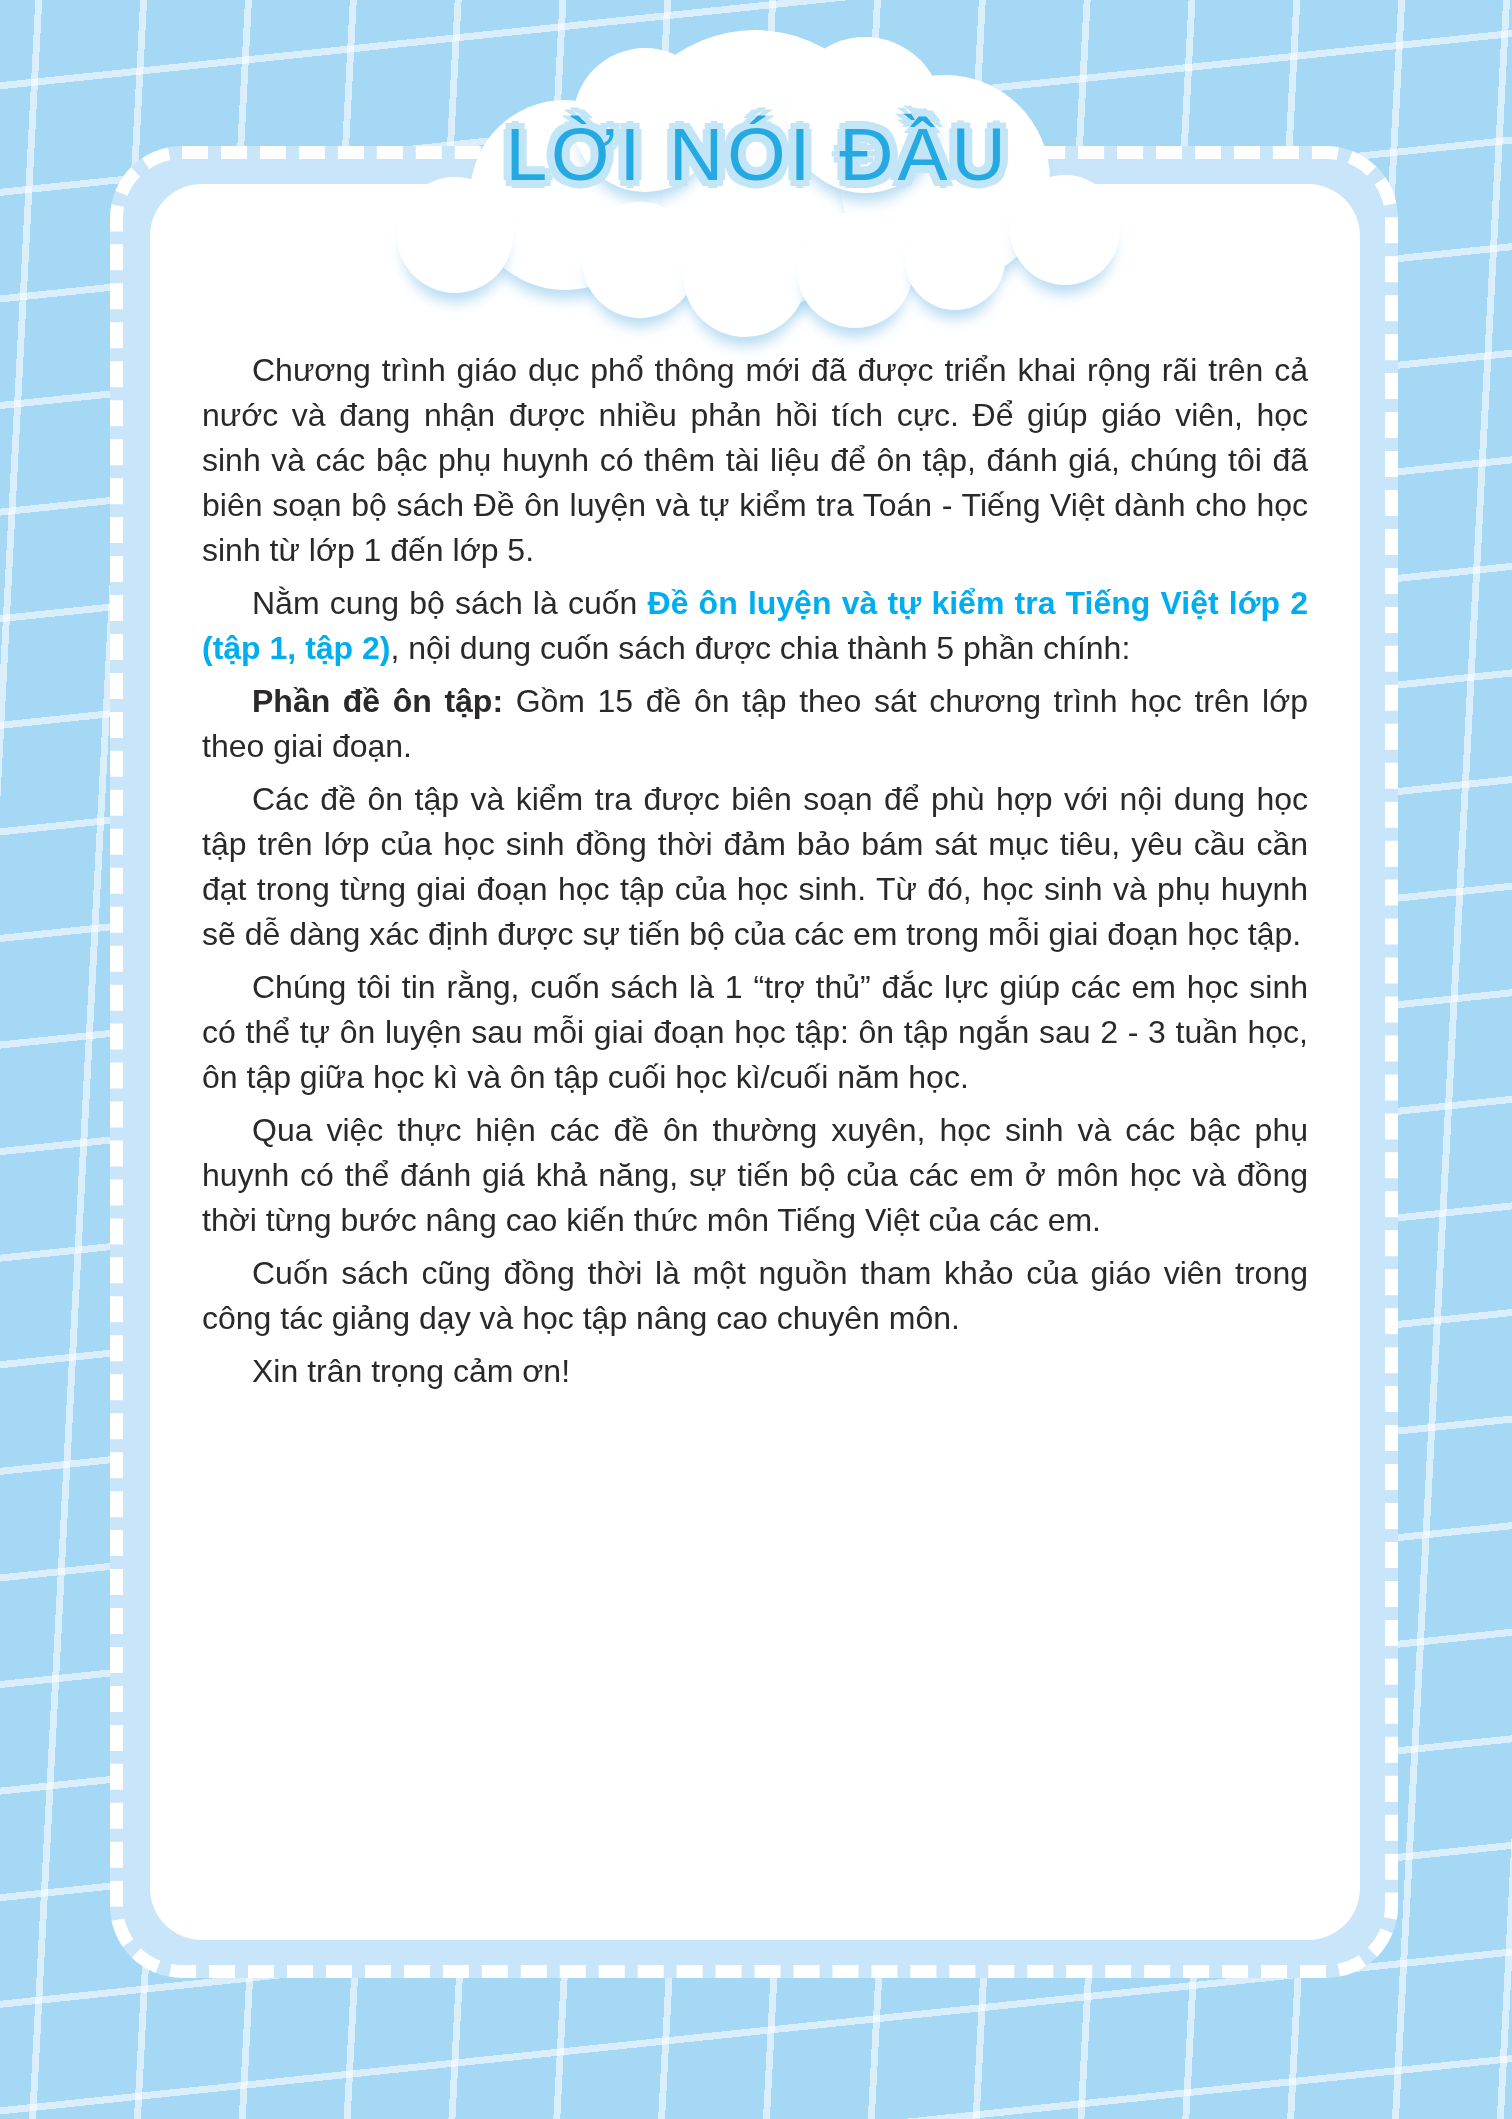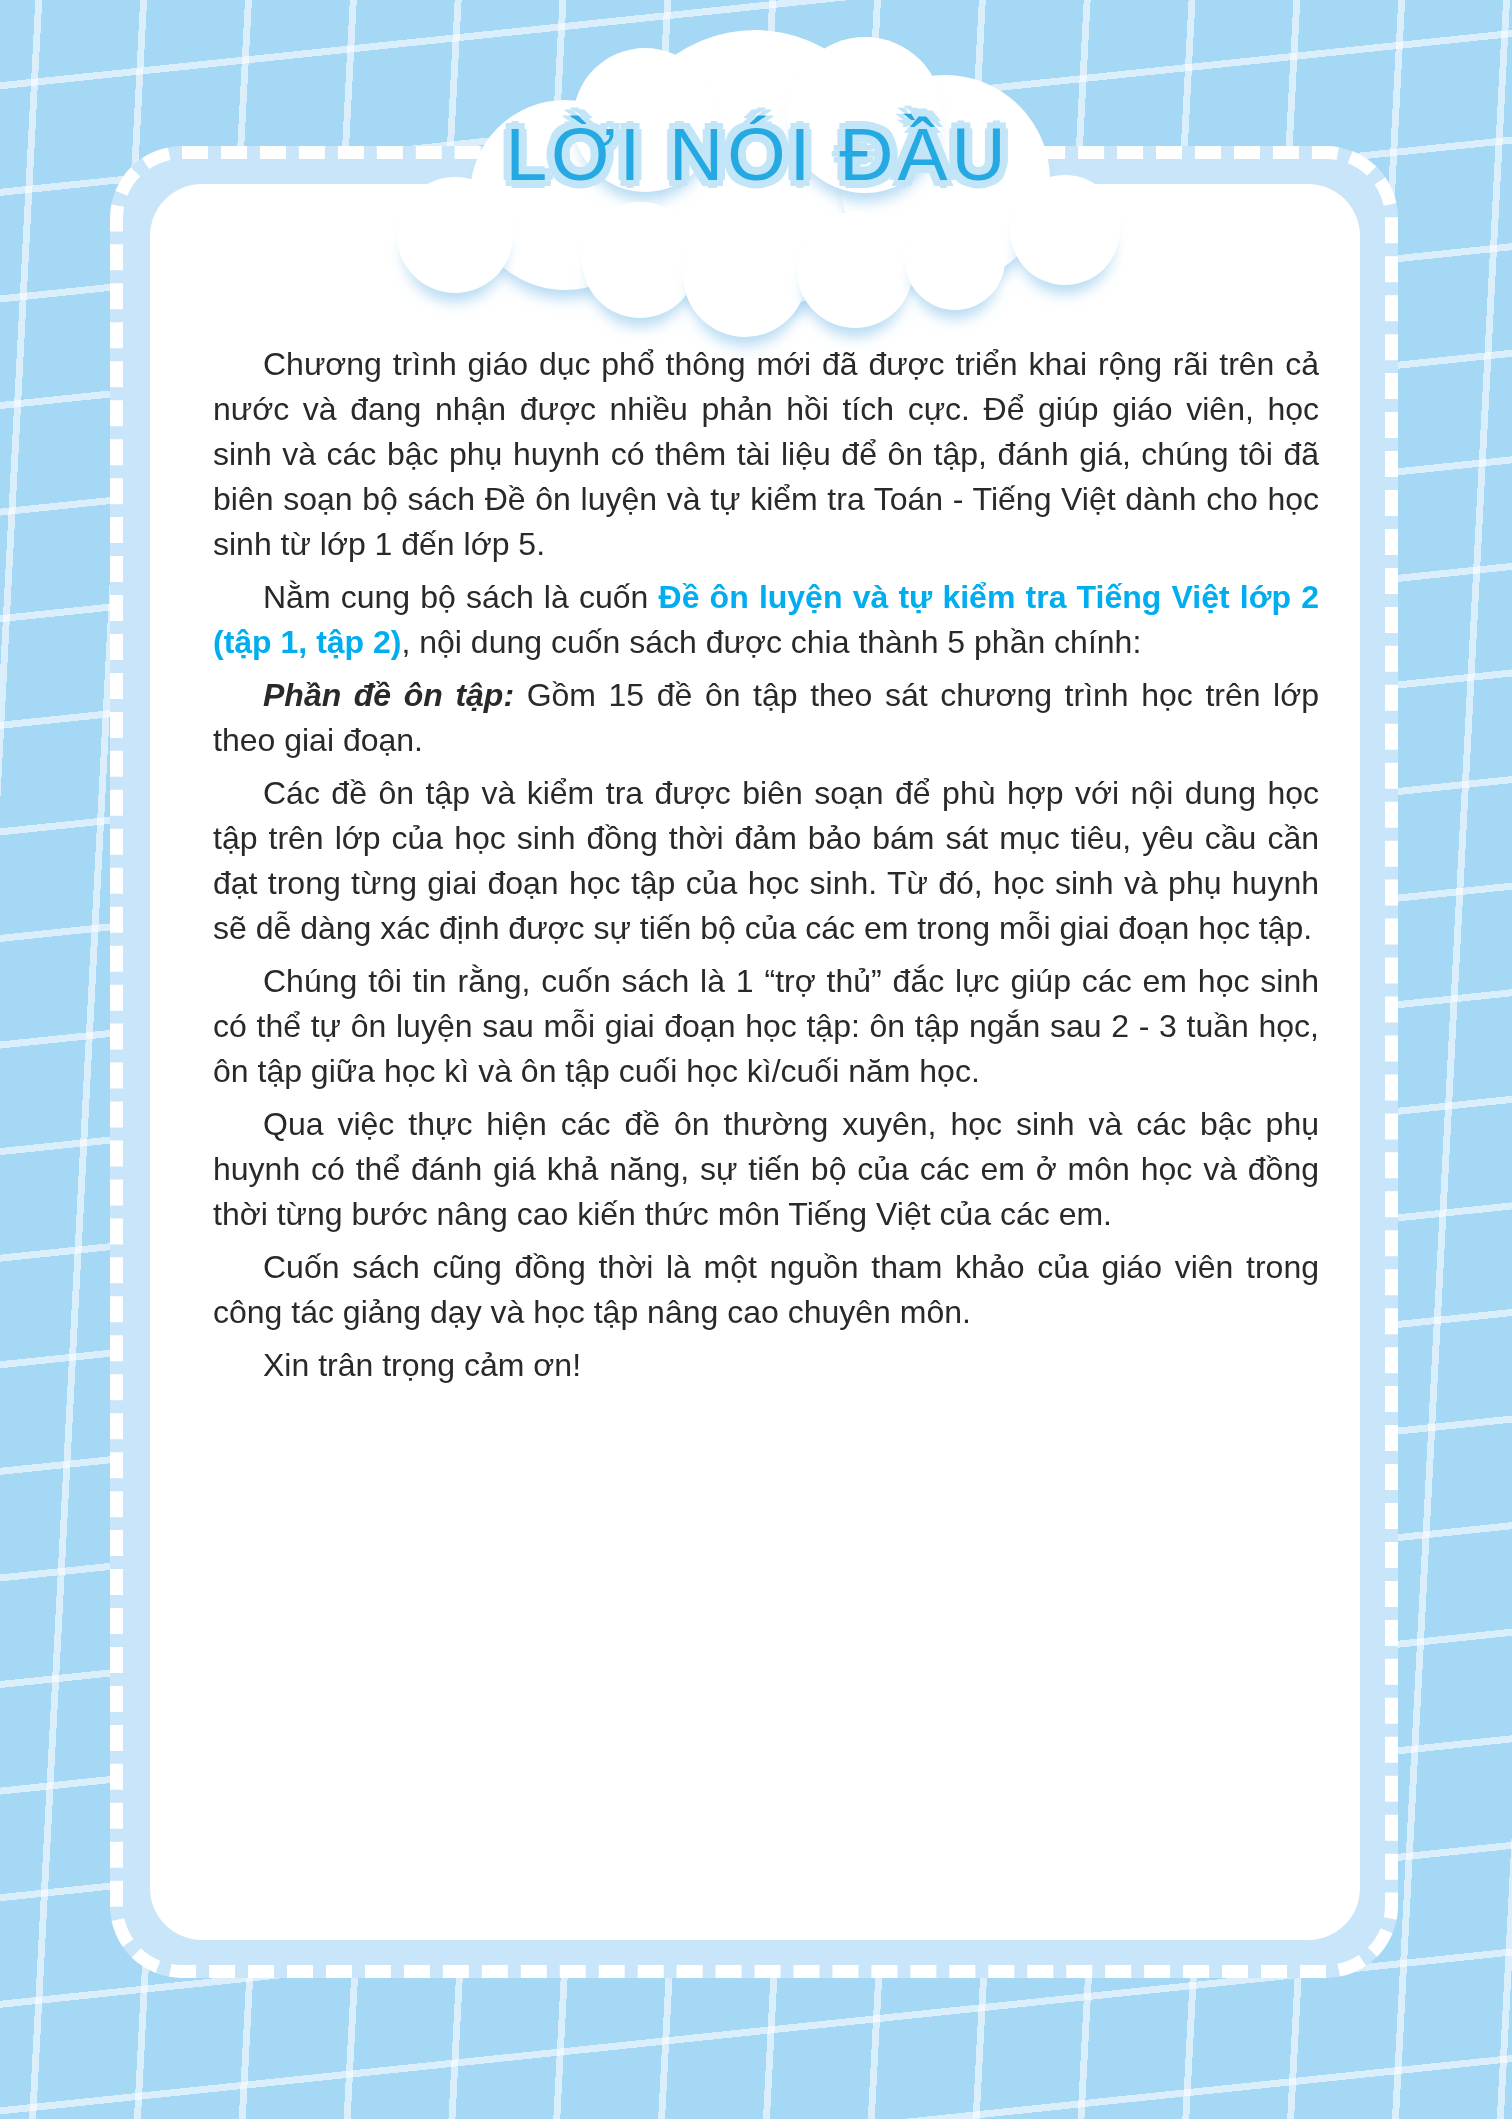--- a/index.html
+++ b/index.html
@@ -53,31 +53,30 @@
     font-size:75px;font-weight:normal;letter-spacing:4px;
     color:#25A9E2;
     text-shadow:
       -6px -6px 0 #C2E5F8, 6px -6px 0 #C2E5F8,
       -6px  6px 0 #C2E5F8, 6px  6px 0 #C2E5F8,
       -8px  0   0 #C2E5F8, 8px  0   0 #C2E5F8,
        0   -8px 0 #C2E5F8, 0    8px 0 #C2E5F8;
   }
   
   .content{
-    position:absolute;left:150px;top:190px;width:1210px;height:1756px;
+    position:absolute;left:150px;top:196px;width:1210px;height:1756px;
     box-sizing:border-box;
     padding:152px 52px 0 52px;
     z-index:4;
     color:#2A2829;
     font-size:32px;line-height:45px;
     text-align:justify;
-    margin-left:11px;
   }
   .content p{margin:0 0 8px 0;text-indent:50px;}
-  .seg-bold{font-weight:bold;font-style:italic;}
+  .seg-bold{font-weight:bold;}
   .seg-bold-blue{font-weight:bold;color:#00AEEF;}
 </style>
 </head>
 <body>
 
 <div class="grid-bg"></div>
 
 <div class="band"></div>
 
 <div class="panel"></div>

